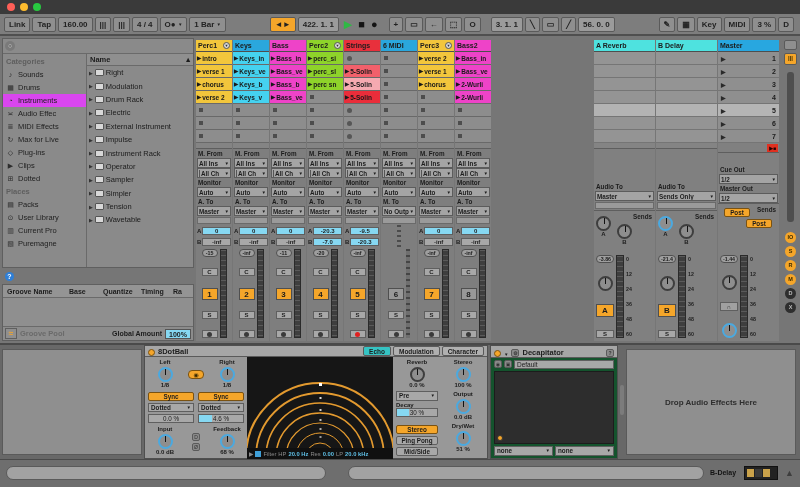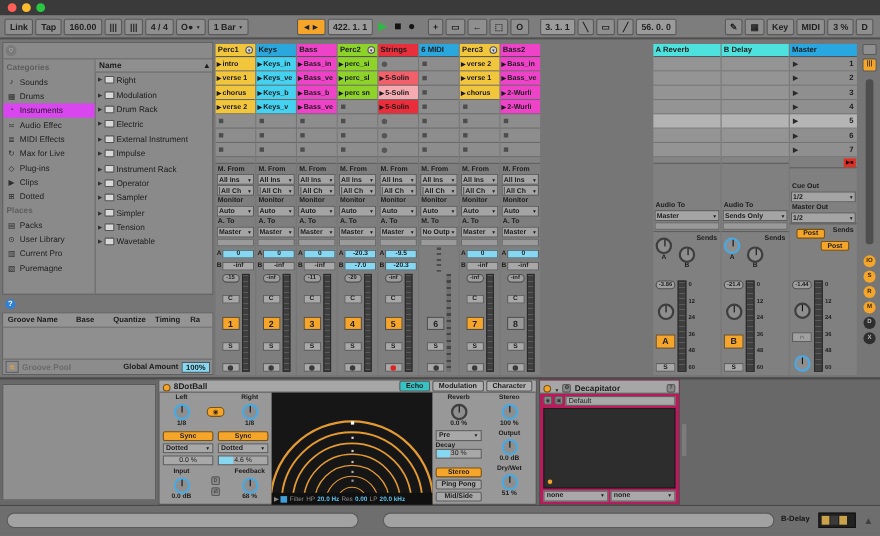--- a/index.html
+++ b/index.html
@@ -140,21 +140,21 @@
 .evis{width:146px;background:#161616;position:relative}
 .fbar{position:absolute;left:0;right:0;bottom:0;height:11px;background:#101010;display:flex;align-items:center;gap:2px;padding:0 2px;font-size:5.8px;color:#8a8a8a;white-space:nowrap;overflow:hidden}
 .fbar .bv{color:#5fc0e8;font-weight:bold}
 .fbar .bsq{width:6px;height:6px;background:#3f9fd8}
 .eright{flex:1;padding:2px 3px;display:grid;grid-template-columns:1fr 1fr;column-gap:4px;row-gap:0}
 .eright .kgrp{width:auto}
 .modes{display:flex;flex-direction:column;gap:2px;margin-top:2px}
 .modeb{height:9px;background:#a8a8a8;border:1px solid #5f5f5f;border-radius:2px;font-size:6.3px;font-weight:bold;text-align:center;line-height:8px}
 .modeb.act{background:#f5a62a;border-color:#7a5212}
 
-.decap{position:absolute;left:490px;top:0;width:128px;height:114px;background:#be185d;border:1px solid #4f4f4f;display:flex;flex-direction:column}
+.decap{position:absolute;left:490px;top:0;width:128px;height:114px;background:#14532d;border:1px solid #4f4f4f;display:flex;flex-direction:column}
 .drow{height:12px;display:flex;align-items:center;gap:2px;padding:0 3px}
 .micon{width:8px;height:8px;background:#8a8a8a;border:1px solid #5a5a5a;border-radius:2px;font-size:5px;text-align:center;line-height:7px;color:#333}
 .presetbox{flex:1;height:9px;background:#a8a8a8;border:1px solid #5f5f5f;font-size:6.5px;padding:0 2px;line-height:8px}
 .dpanel{flex:1;margin:1px 3px;background:#2d2d2d;border:1px solid #1c1c1c;position:relative}
 .ddot{position:absolute;left:2px;bottom:2px;width:6px;height:6px;border-radius:50%;background:#f5a62a;border:1px solid #333}
 .dsel{display:flex;gap:2px;padding:1px 3px 2px 3px}
 .dsel .selb{height:10px}
 .dhandle{position:absolute;left:620px;top:40px;width:4px;height:30px;background:#7c7c7c;border-radius:2px}
 .dropfx{position:absolute;left:626px;top:4px;width:170px;height:106px;background:#8f8f8f;border:1px solid #5a5a5a;display:flex;align-items:center;justify-content:center;font-size:8px;font-weight:bold;color:#2e2e2e}
 
@@ -1282,20 +1282,21 @@
           <span class="dn">▼</span>
         </span>
       <span class="selb">
           <span>none</span>
           <span class="dn">▼</span>
         </span>
     </div>
   </div>
   <div class="dhandle"></div>
 
+  <div class="dropfx">Drop Audio Effects Here</div>
 </div>
 
 <div class="statusbar">
   <div class="infopill"></div>
   <div class="statpill"></div>
   <span class="seltrack">B-Delay</span>
   <div class="leveldisp">
       <i></i>
       <i class="dk"></i>
       <i></i>

